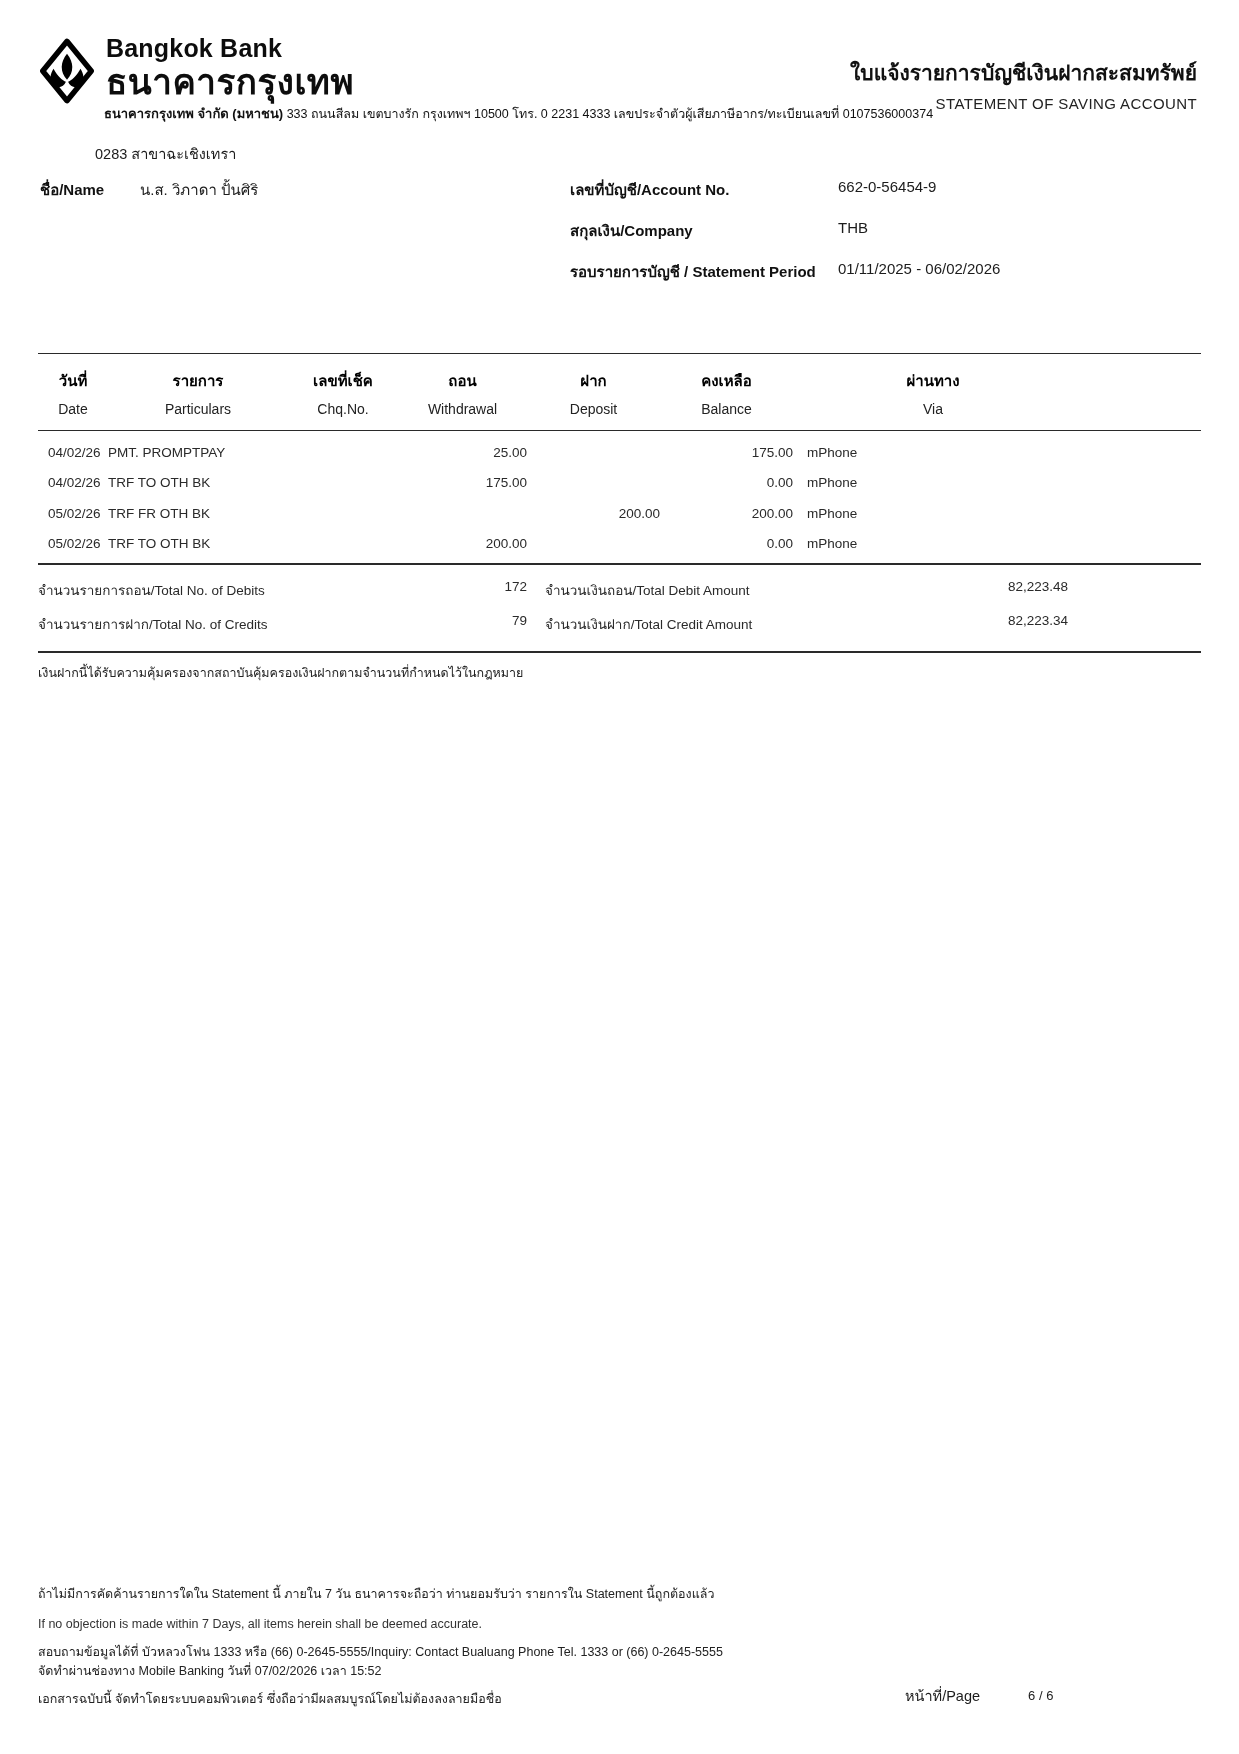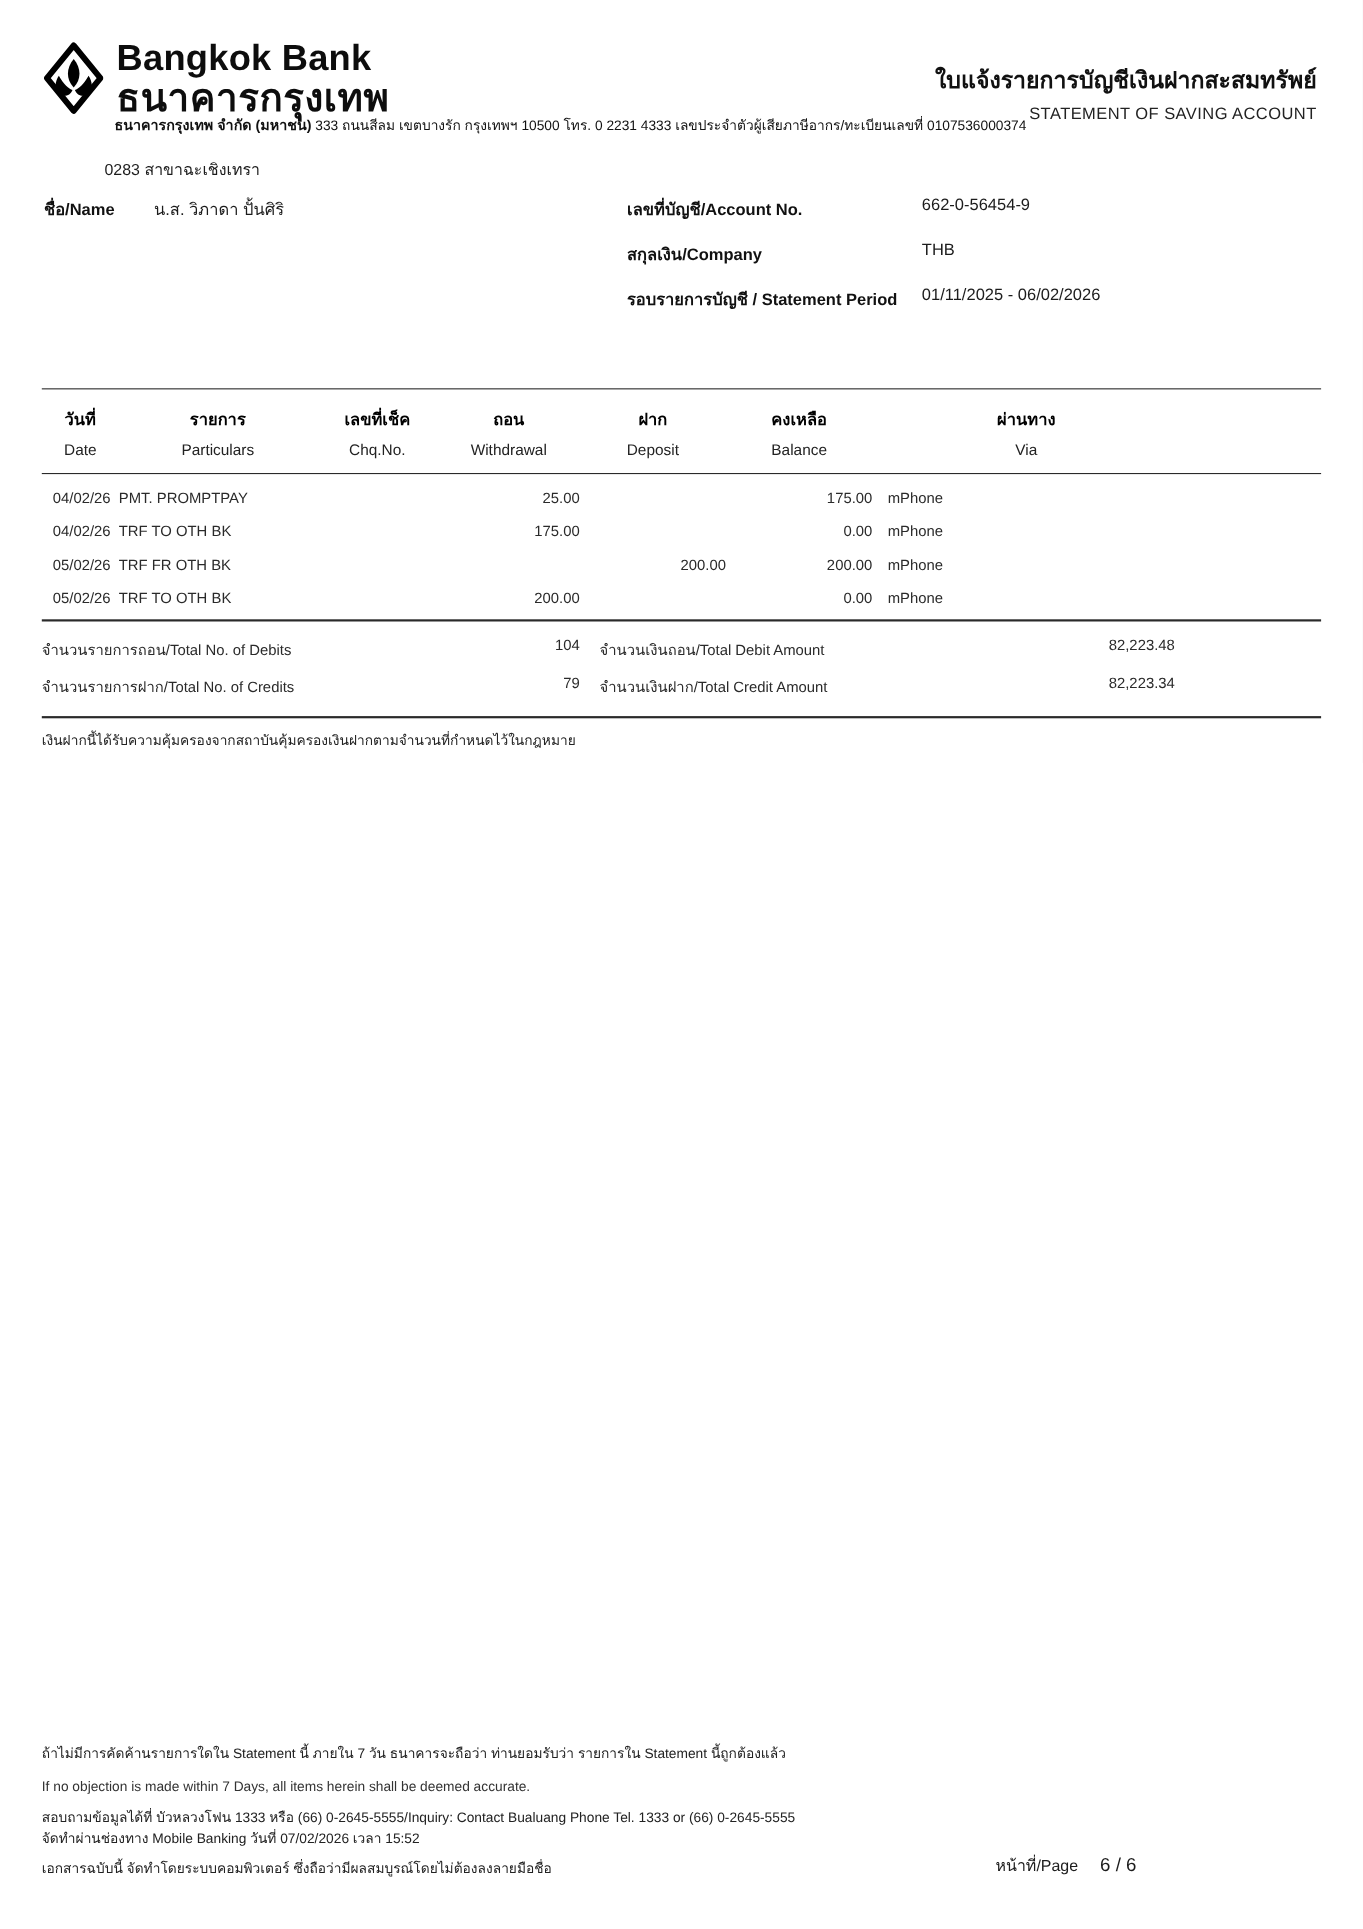--- a/index.html
+++ b/index.html
@@ -8,21 +8,21 @@
     position:relative; width:1239px; height:1754px; margin:0 auto;
     background:#ffffff; color:#1c1c1c;
     font-family:"Liberation Sans", sans-serif;
     overflow:hidden;
   }
 
   
   .logo-row { position:absolute; top:36px; left:40px; display:flex; align-items:flex-start; }
   .logo-mark { width:54px; height:66px; margin-top:2px; }
   .logo-names { margin-left:12px; line-height:1; }
-  .bank-name-en { font-size:33px; font-weight:800; letter-spacing:0.2px; color:#0d0d0d; }
+  .bank-name-en { font-size:25px; font-weight:800; letter-spacing:0.2px; color:#0d0d0d; }
   .bank-name-th { font-size:35px; font-weight:800; margin-top:3px; color:#0d0d0d; letter-spacing:0.5px; }
 
   .doc-title { position:absolute; top:40px; right:42px; text-align:right; }
   .doc-title-th { font-size:21px; font-weight:700; color:#111;margin-top:16px; }
   .doc-title-en { font-size:15px; margin-top:6px; letter-spacing:0.4px; color:#222; }
 
   .address { position:absolute; top:106px; left:104px; width:1100px; line-height:1.28; }
   .addr-line { font-size:12.5px; color:#111; white-space:nowrap; }
   .addr-bold { font-weight:700; font-size:13px; }
 
@@ -64,21 +64,21 @@
   
   .footer { position:absolute; left:38px; top:1584px; width:1163px; }
   .f-line { position:absolute; left:0; white-space:nowrap; font-size:12.5px; color:#222; }
   .f1 { top:0; }
   .f2 { top:33px; color:#333; }
   .f3 { top:58px; }
   .f4 { top:77px; }
   .f5 { top:105px; }
   .page-num { position:absolute; top:100px; left:867px; display:flex; align-items:center; }
   .page-num-label { font-size:14.5px; color:#1c1c1c; }
-  .page-num-value { font-size:17px; color:#1c1c1c; margin-left:20px; }
+  .page-num-value { font-size:13px; color:#1c1c1c; margin-left:48px; }
 </style>
 </head>
 <body>
 
 <div class="page">
 
   <div class="logo-row">
     <span>
       <svg class="logo-mark" viewBox="0 0 100 120" xmlns="http://www.w3.org/2000/svg">
         <path d="M50 5 L95 60 L50 115 L5 60 Z" fill="none" stroke="#000" stroke-width="10" stroke-linejoin="round"></path>
@@ -185,21 +185,21 @@
         <div class="cell-num"></div>
         <div class="cell-num">0.00</div>
         <div class="cell-via">mPhone</div>
       </div>
     </div>
 
     <div class="totals">
       <div class="totals-row">
         <div class="tot-pair">
           <span class="tot-label">จำนวนรายการถอน/Total No. of Debits</span>
-          <span class="tot-value">104</span>
+          <span class="tot-value">172</span>
         </div>
         <div></div>
         <div class="tot-pair">
           <span class="tot-label">จำนวนเงินถอน/Total Debit Amount</span>
           <span class="tot-value">82,223.48</span>
         </div>
         <div></div>
       </div>
       <div class="totals-row">
         <div class="tot-pair">

